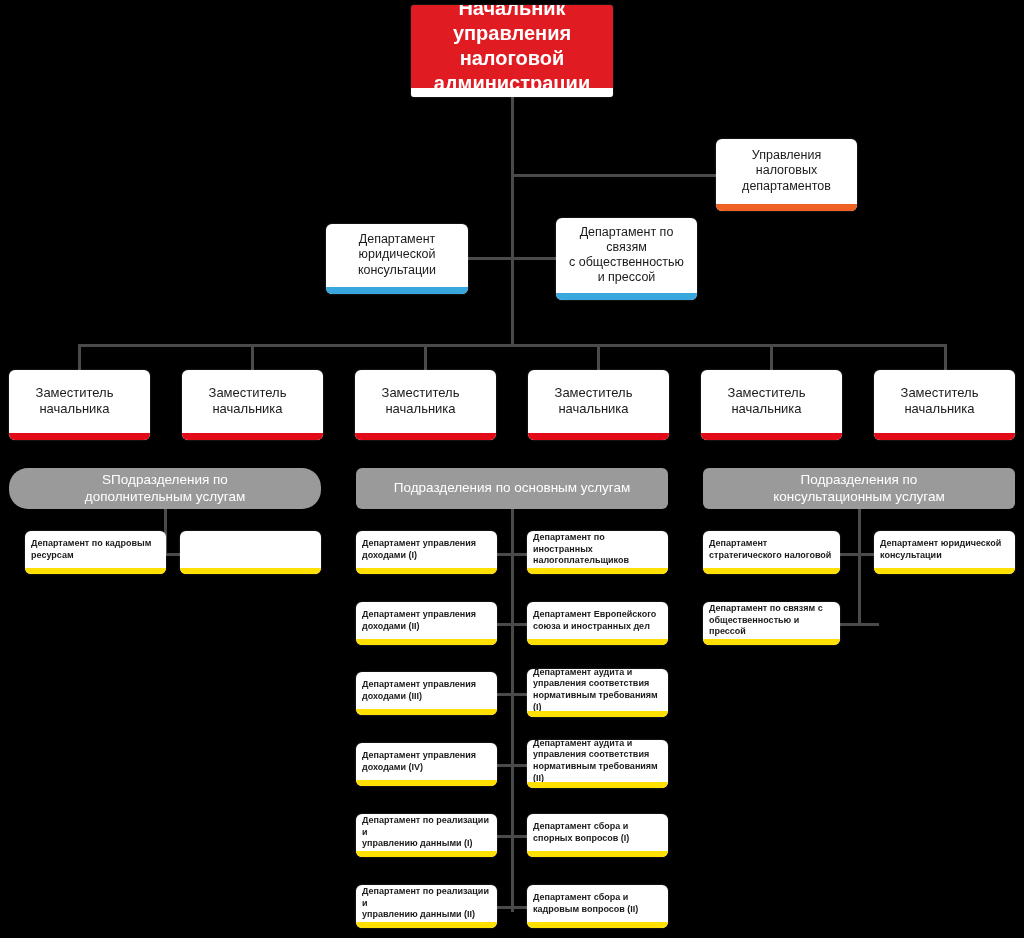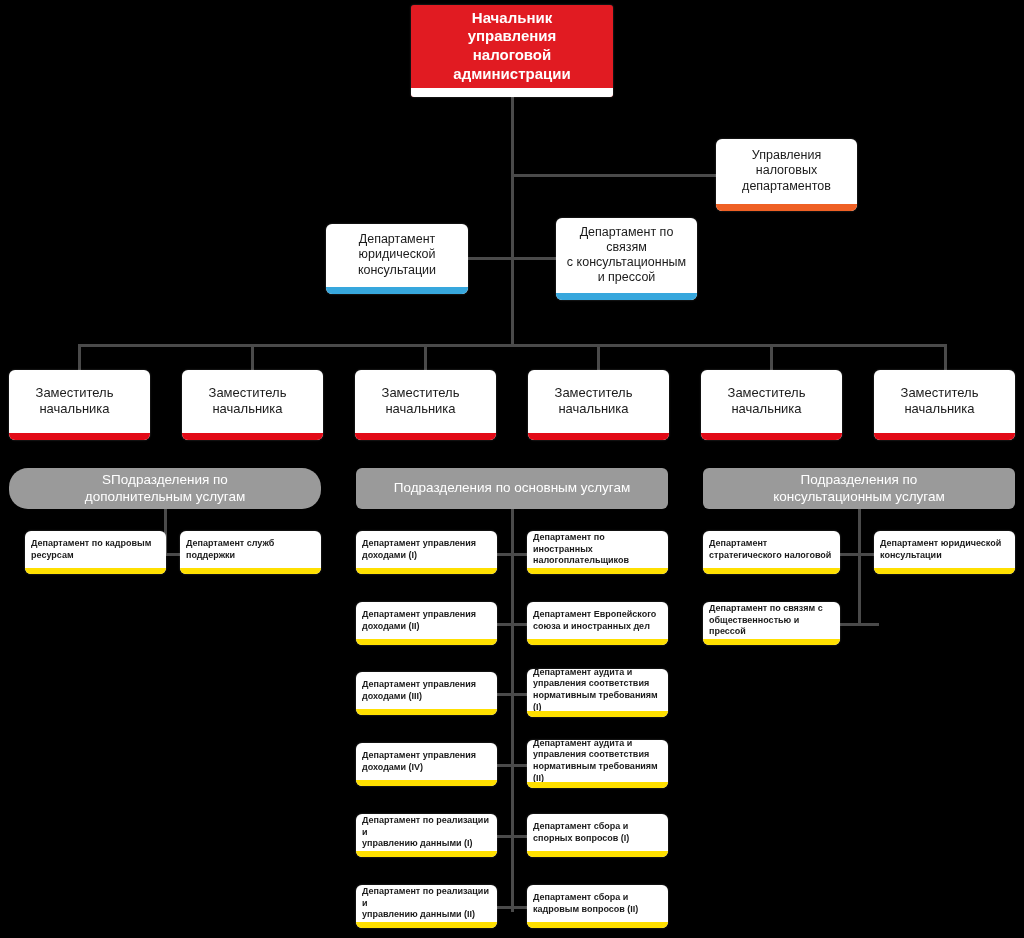--- a/index.html
+++ b/index.html
@@ -51,21 +51,21 @@
     right: 0;
     bottom: 0;
     height: 7px;
   }
 
   
   .node.root {
     background: #e11b22;
     color: #ffffff;
     text-align: center;
-    font-size: 15px;
+    font-size: 20px;
     font-weight: bold;
     border-radius: 3px;
   }
   .node.root .stripe { height: 9px; background: #ffffff; }
   .node.root .label { padding: 2px 6px 12px 6px; line-height: 1.25; }
 
   
   .node.tier2 {
     text-align: center;
     font-size: 12.5px;
@@ -169,21 +169,21 @@
       <div>юридической</div>
       <div>консультации</div>
     </div>
     <div class="stripe blue"></div>
   </div>
 
   <div class="node tier2" style="left:556px; top:218px; width:141px; height:82px;">
     <div class="label">
       <div>Департамент по</div>
       <div>связям</div>
-      <div>с консультационным</div>
+      <div>с общественностью</div>
       <div>и прессой</div>
     </div>
     <div class="stripe blue"></div>
   </div>
 
   <div class="node deputy" style="left:9px; top:370px; width:141px; height:70px;">
     <div class="label">
       <div>Заместитель</div>
       <div>начальника</div>
     </div>
@@ -244,24 +244,20 @@
   </div>
 
   <div class="node leaf" style="left:9px; top:531px; width:141px; height:43px;margin-left:16px;">
     <div class="label">
       <div>Департамент по кадровым</div>
       <div>ресурсам</div>
     </div>
     <div class="stripe yellow"></div>
   </div>
   <div class="node leaf" style="left:180px; top:531px; width:141px; height:43px;">
-    <div class="label">
-      <div>Департамент служб</div>
-      <div>поддержки</div>
-    </div>
     <div class="stripe yellow"></div>
   </div>
 
   <div class="node leaf" style="left:356px; top:531px; width:141px; height:43px;">
     <div class="label">
       <div>Департамент управления</div>
       <div>доходами (I)</div>
     </div>
     <div class="stripe yellow"></div>
   </div>

